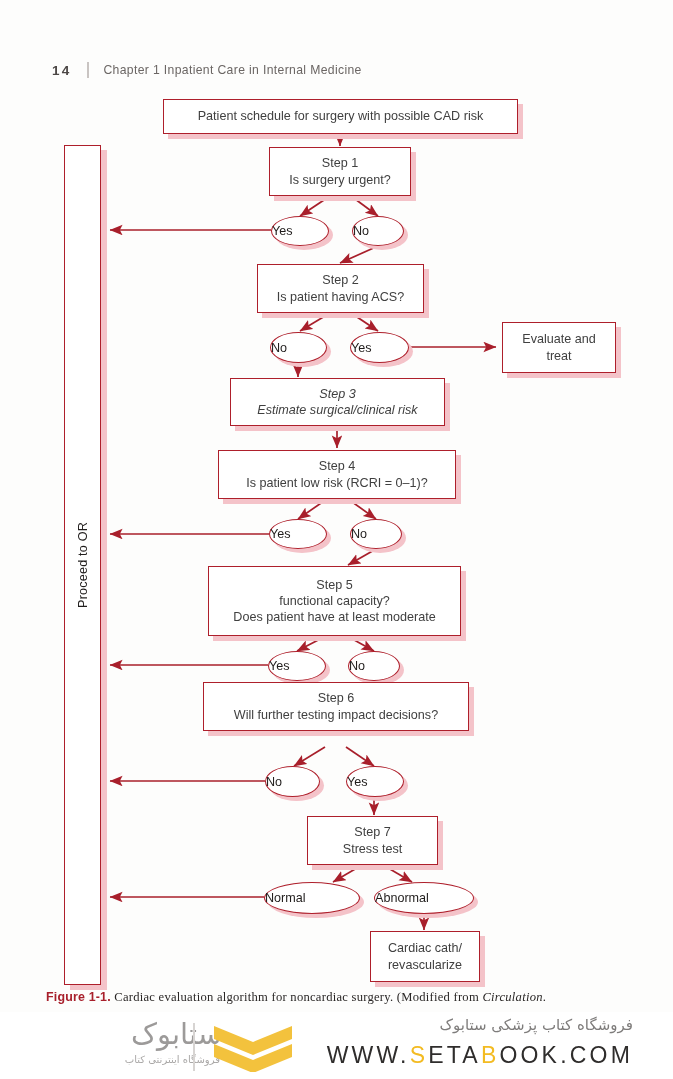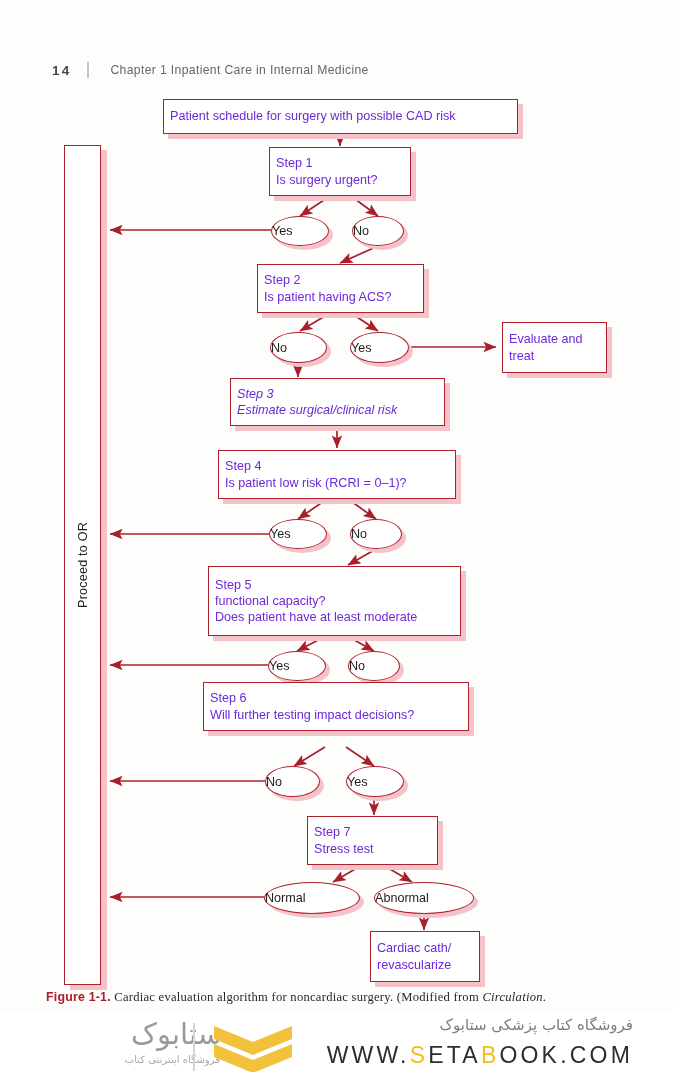--- a/index.html
+++ b/index.html
@@ -42,21 +42,20 @@
     width: 2px;
     height: 16px;
     background: #c9c4c2;
     margin-right: 14px;
   }
   .runhead .chap {
     font-size: 12.2px;
     letter-spacing: .35px;
     color: #6b6664;
     white-space: nowrap;
-    margin-left: 7px;
   }
 
   
   #chart {
     position: absolute;
     left: 0; top: 0;
     width: 673px;
     height: 1005px;
   }
   #wires {
@@ -65,24 +64,24 @@
     width: 673px;
     height: 1005px;
     pointer-events: none;
   }
 
   
   .node {
     position: absolute;
     background: #ffffff;
     border: 1.6px solid #ae1f2b;
-    color: #6d28d9;
+    color: #404040;
     font-size: 12.6px;
     line-height: 1.28;
-    text-align: left;
+    text-align: center;
     display: flex;
     align-items: center;
     justify-content: center;
     box-shadow: 5px 5px 0 0 #f4c3c9;
     z-index: 3;
     padding: 2px 6px;
   }
   .node .txt { display: block; width: 100%; }
   .node .l2 { display: block; }
 
@@ -309,21 +308,21 @@
         <span class="l2">Is patient having ACS?</span>
       </span>
     </div>
     <div class="ell" style="left:270px; top:332px; width:57px; height:31px;">
       <span>No</span>
     </div>
     <div class="ell" style="left:350px; top:332px; width:59px; height:31px;">
       <span>Yes</span>
     </div>
 
-    <div class="node" style="left:502px; top:322px; width:105px; height:51px;">
+    <div class="node" style="left:502px; top:322px; width:114px; height:51px;">
       <span class="txt">
         <span class="l2">Evaluate and</span>
         <span class="l2">treat</span>
       </span>
     </div>
 
     <div class="node" style="left:230px; top:378px; width:215px; height:48px;font-style:italic;">
       <span class="txt">
         <span class="l2">Step 3</span>
         <span class="l2">Estimate surgical/clinical risk</span>

